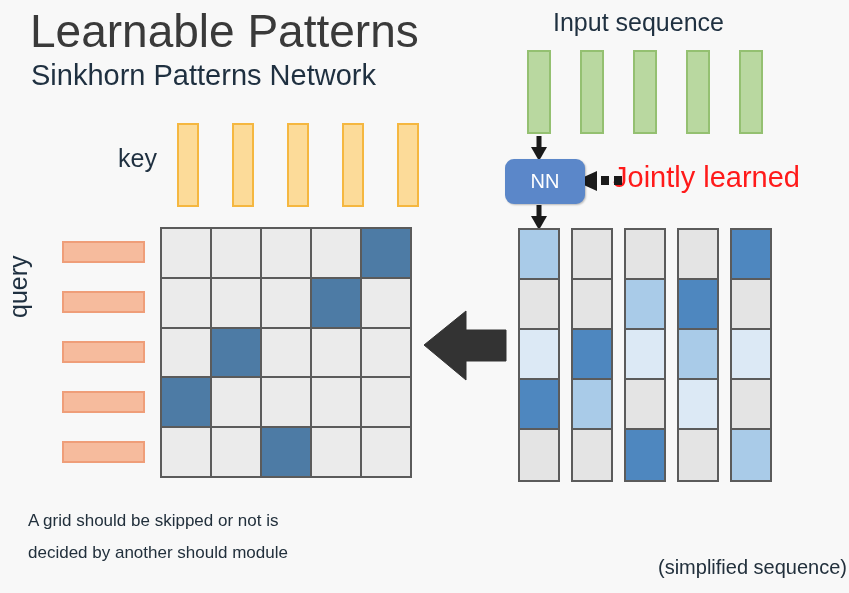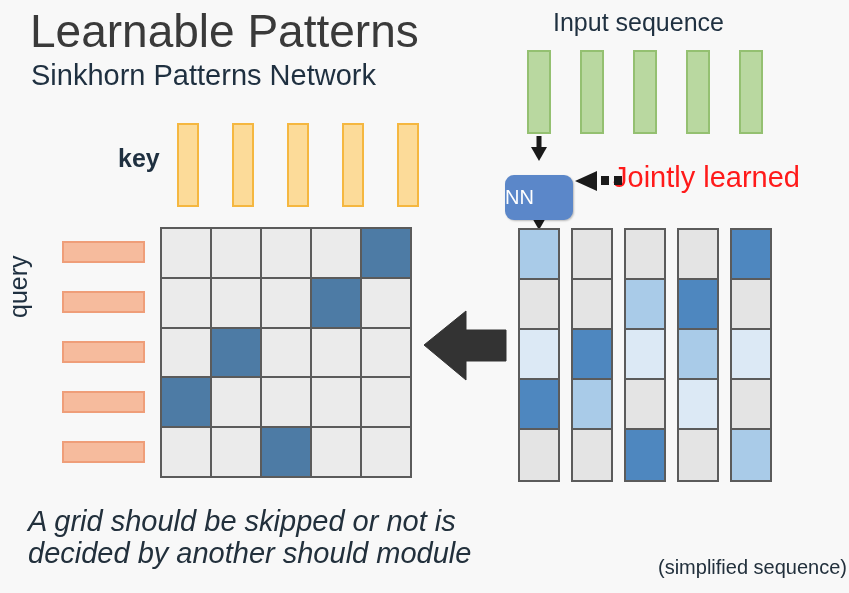--- a/index.html
+++ b/index.html
@@ -34,21 +34,20 @@
     font-weight: 400;
     color: #1f3040;
     white-space: nowrap;
   }
 
   
   #key-label {
     left: 118px; top: 144px;
     font-size: 25px;
     color: #1f3040;
-    font-weight: bold;
   }
   #query-label {
     left: 4px; top: 318px;
     font-size: 25px;
     color: #1f3040;
     transform: rotate(-90deg);
     transform-origin: left top;
     white-space: nowrap;
   }
   #input-seq-label {
@@ -60,25 +59,24 @@
   #jointly-label {
     left: 613px; top: 161px;
     font-size: 29px;
     color: #ff1a1a;
     white-space: nowrap;
   }
 
   
   #caption {
     left: 28px; top: 505px;
-    font-size: 29px;
+    font-size: 17px;
     color: #22303c;
     line-height: 32px;
     white-space: nowrap;
-    font-style: italic;
   }
   #simplified {
     left: 658px; top: 556px;
     font-size: 20px;
     color: #22303c;
     white-space: nowrap;
   }
 
   
   .key-bar {
@@ -121,29 +119,29 @@
     height: 84px;
     top: 50px;
     background: #b9d8a0;
     border: 2px solid #94c071;
     box-sizing: border-box;
   }
 
   
   #nn-box {
     left: 505px; top: 159px;
-    width: 68px; height: 45px;
+    width: 80px; height: 45px;
     background: #5b87c9;
     border-radius: 9px;
     color: #ffffff;
     font-size: 20px;
     display: flex;
     align-items: center;
+    justify-content: center;
     box-shadow: 1px 1px 2px rgba(0,0,0,0.25);
-    margin-top: 16px;
   }
 
   
   .rcol {
     top: 228px;
     width: 42px;
     display: flex;
     flex-direction: column;
     border: 2px solid #5b5b5b;
     box-sizing: border-box;

